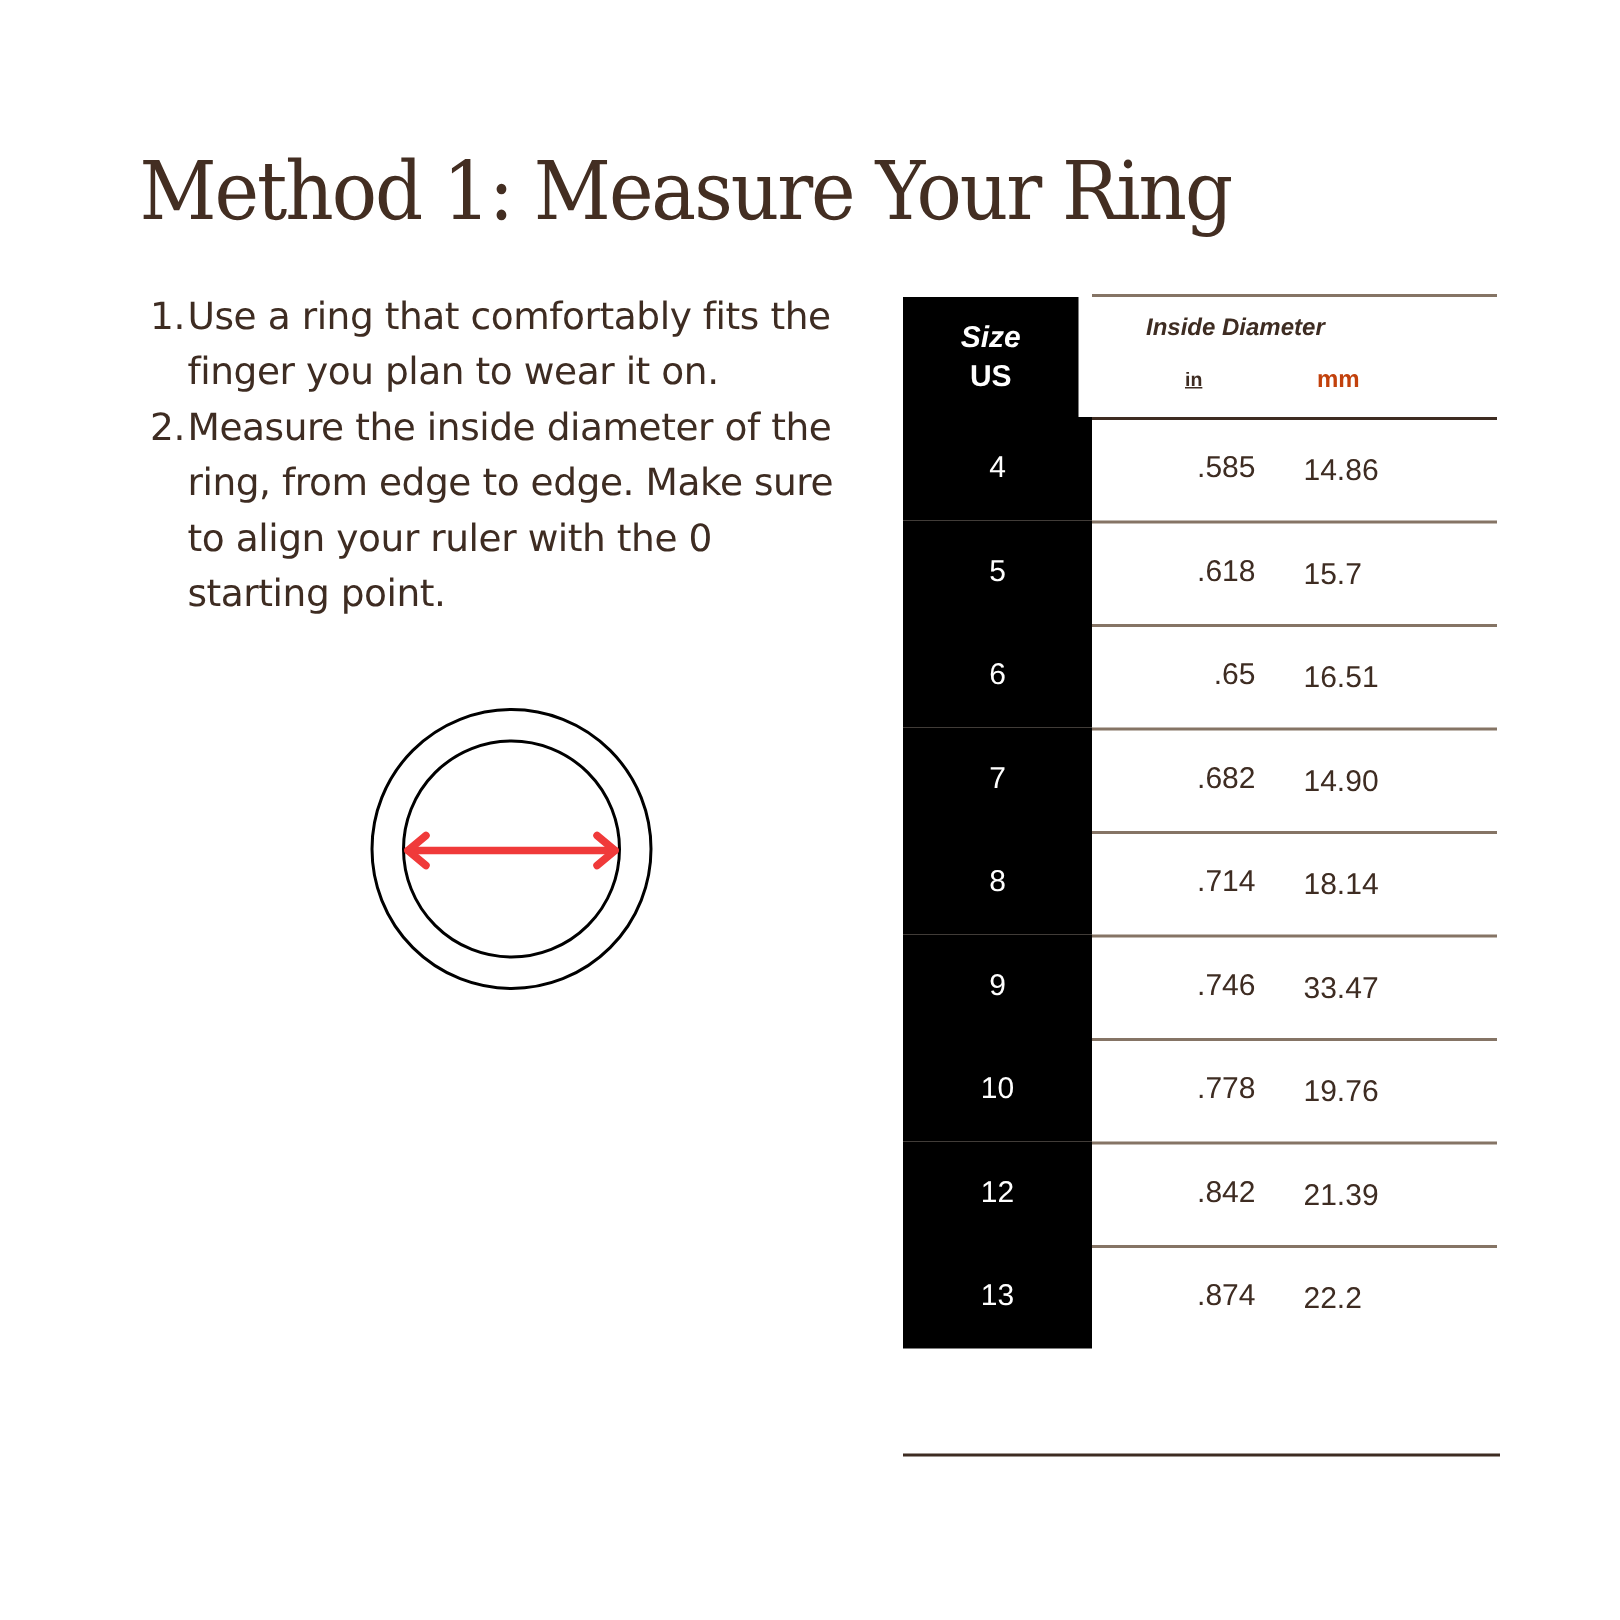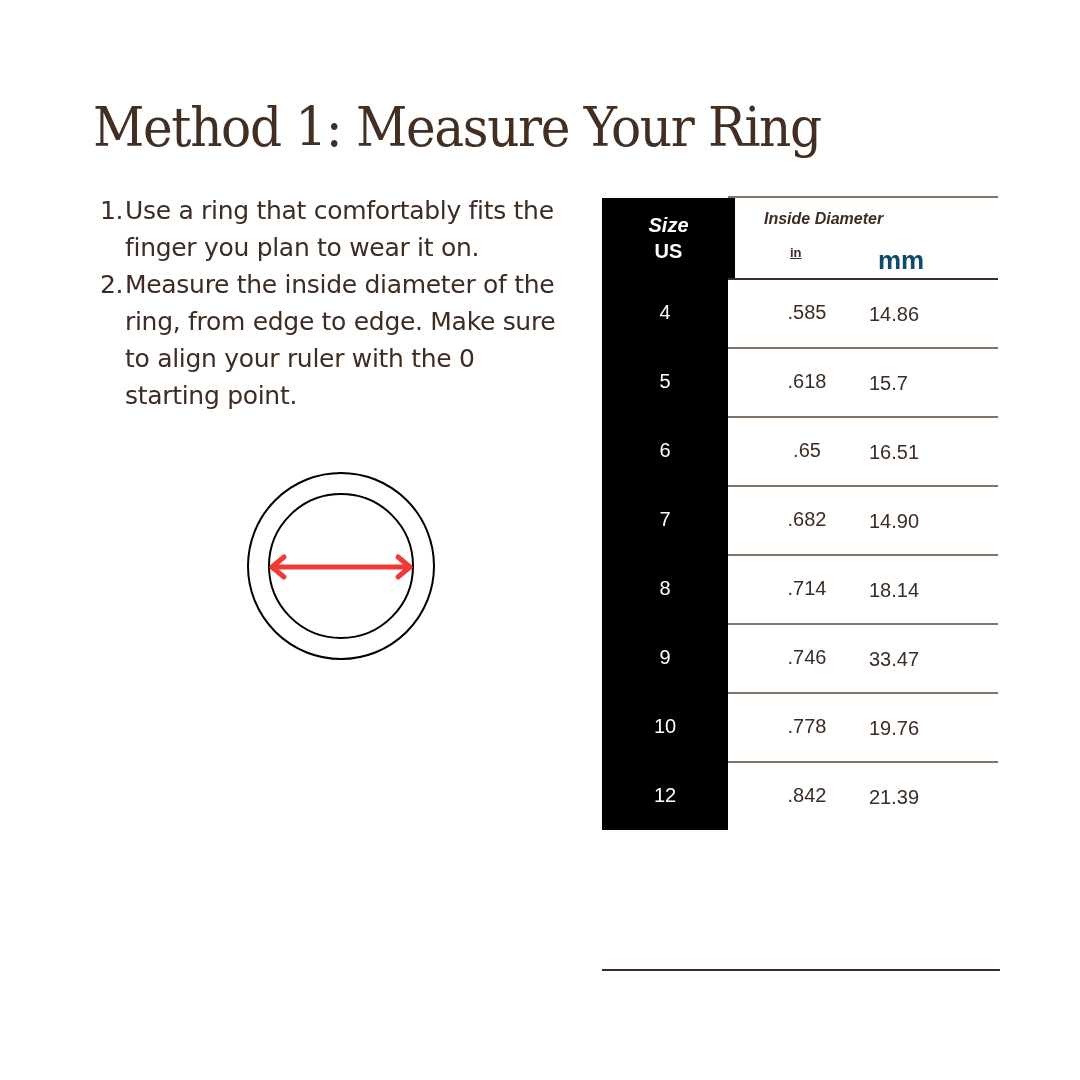--- a/index.html
+++ b/index.html
@@ -28,42 +28,42 @@
   .ring-diagram { position: absolute; left: 244px; top: 471px; width: 194px; height: 190px; }
 
   .size-table {
     position: absolute; left: 602px; top: 196px; width: 396px;
   }
   .table-top-rule { position: absolute; left: 126px; top: 0; width: 270px; height: 2px; background: #857465; }
   .hdr {
     position: absolute; left: 0; top: 2px; width: 396px; height: 82px;
   }
   .hdr .size-cell {
-    position: absolute; left: 0; top: 0; width: 133px; height: 82px; background: #000;
+    position: absolute; left: 0; top: 0; width: 117px; height: 82px; background: #000;
     color: #fff; text-align: center; font-weight: bold; font-size: 20px; line-height: 26px;
     padding-top: 14px;
   }
   .hdr .size-cell .l1 { font-style: italic; }
   .hdr .diam {
     position: absolute; left: 126px; top: 0; width: 270px; height: 82px;
   }
   .hdr .diam-title {
     position: absolute; left: 36px; top: 12px; font-size: 16px; font-weight: bold; font-style: italic; color: #3e2c22;
   }
   .hdr .unit-in { position: absolute; left: 62px; top: 47px; font-size: 13px; font-weight: bold; color: #3e2c22; text-decoration: underline; }
-  .hdr .unit-mm { position: absolute; left: 150px; top: 47px; font-size: 26px; font-weight: bold; color: #0c4a6e; }
+  .hdr .unit-mm { position: absolute; left: 150px; top: 47px; font-size: 16px; font-weight: bold; color: #c2410c; }
 
   .rows { position: absolute; left: 0; top: 82px; width: 396px; }
   .row { position: relative; height: 69px; border-top: 2px solid #857465; }
   .row:first-child { border-top: 2px solid #3e2c22; }
   .row .sz {
     position: absolute; left: 0; top: -2px; width: 126px; height: 69px; background: #000;
     color: #fff; font-size: 20px; text-align: center; line-height: 69px;
   }
-  .row .in { position: absolute; left: 175px; width: 60px; text-align: center; top: 0; line-height: 64px; font-size: 20px; color: #3e2c22; }
+  .row .in { position: absolute; left: 175px; width: 60px; text-align: right; top: 0; line-height: 64px; font-size: 20px; color: #3e2c22; }
   .row .mm { position: absolute; left: 267px; width: 70px; text-align: left; top: 0; line-height: 69px; font-size: 20px; color: #3e2c22; }
   .table-bottom-rule { position: absolute; left: 0; top: 773px; width: 398px; height: 2px; background: #3e2c22; }
 </style>
 </head>
 <body>
 
 <h1 class="title">Method 1: Measure Your Ring</h1>
 
 <ol class="steps">
   <li>
@@ -133,15 +133,20 @@
     <div class="row">
         <div class="sz">10</div>
         <div class="in">.778</div>
         <div class="mm">19.76</div>
       </div>
     <div class="row">
         <div class="sz">12</div>
         <div class="in">.842</div>
         <div class="mm">21.39</div>
       </div>
+    <div class="row">
+        <div class="sz">13</div>
+        <div class="in">.874</div>
+        <div class="mm">22.2</div>
+      </div>
   </div>
   <div class="table-bottom-rule"></div>
 </div>
 
 </body></html>

